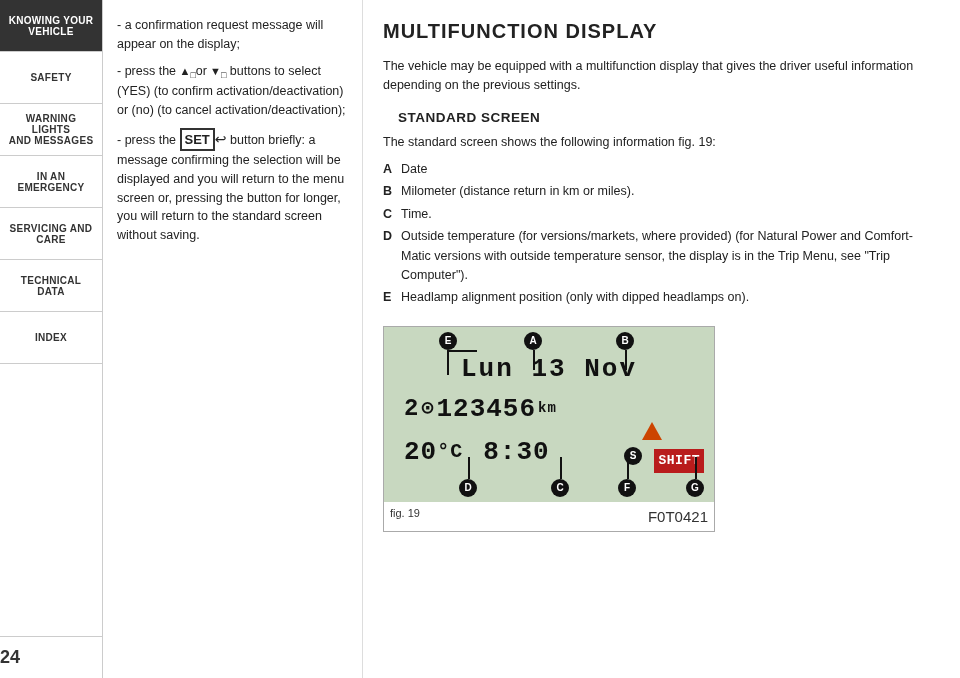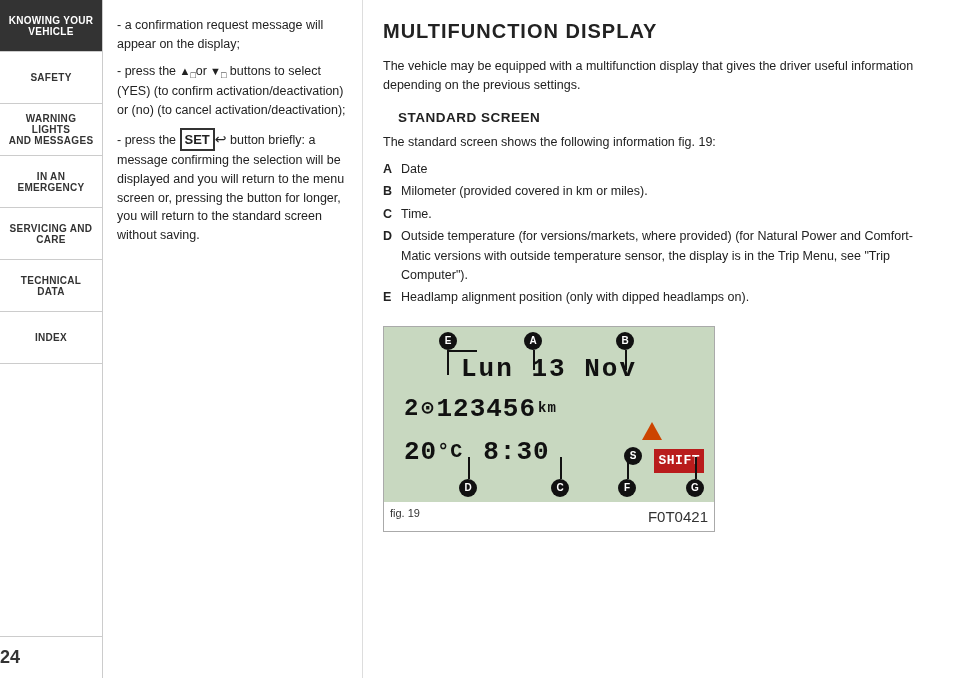--- a/index.html
+++ b/index.html
@@ -310,21 +310,21 @@
     <div class="section-title">STANDARD SCREEN</div>
     <p class="content-para">The standard screen shows the following information fig. 19:</p>
 
     <div class="label-list">
       <div class="row">
         <span class="letter">A</span>
         <span>Date</span>
       </div>
       <div class="row">
         <span class="letter">B</span>
-        <span>Milometer (provided covered in km or miles).</span>
+        <span>Milometer (distance return in km or miles).</span>
       </div>
       <div class="row">
         <span class="letter">C</span>
         <span>Time.</span>
       </div>
       <div class="row">
         <span class="letter">D</span>
         <span>Outside temperature (for versions/markets, where provided) (for Natural Power and Comfort-Matic versions with outside temperature sensor, the display is in the Trip Menu, see "Trip Computer").</span>
       </div>
       <div class="row">

